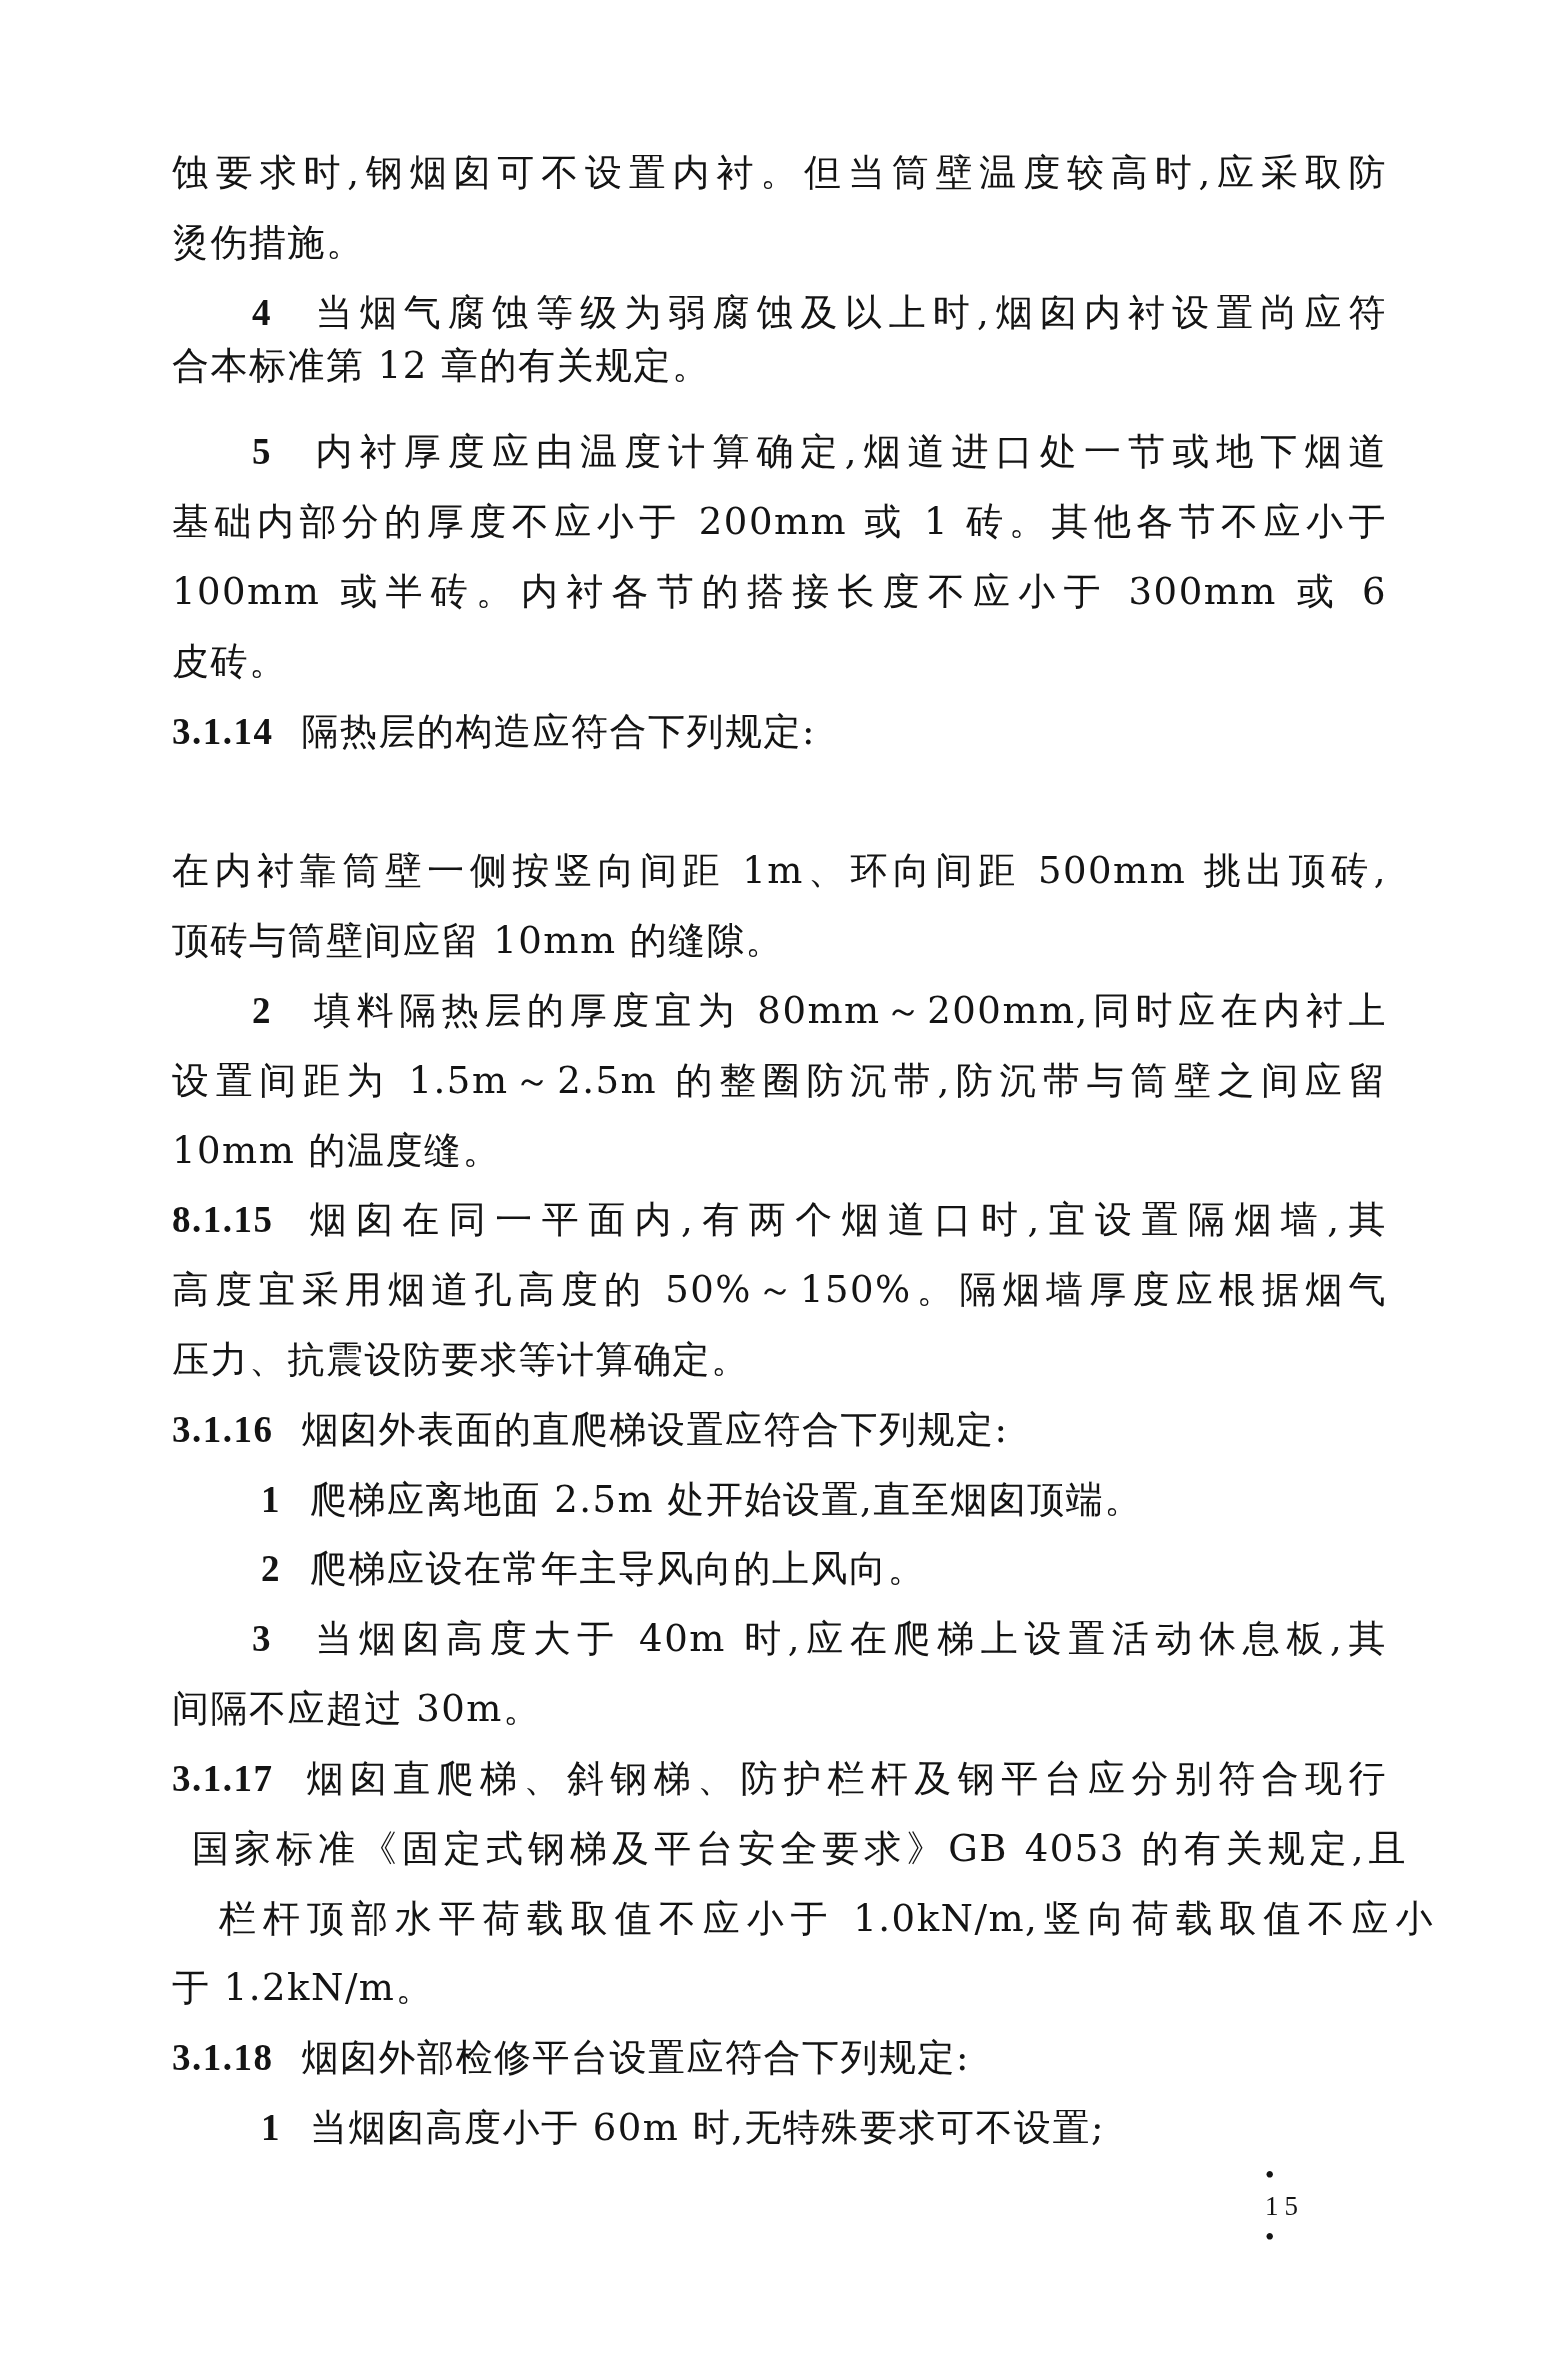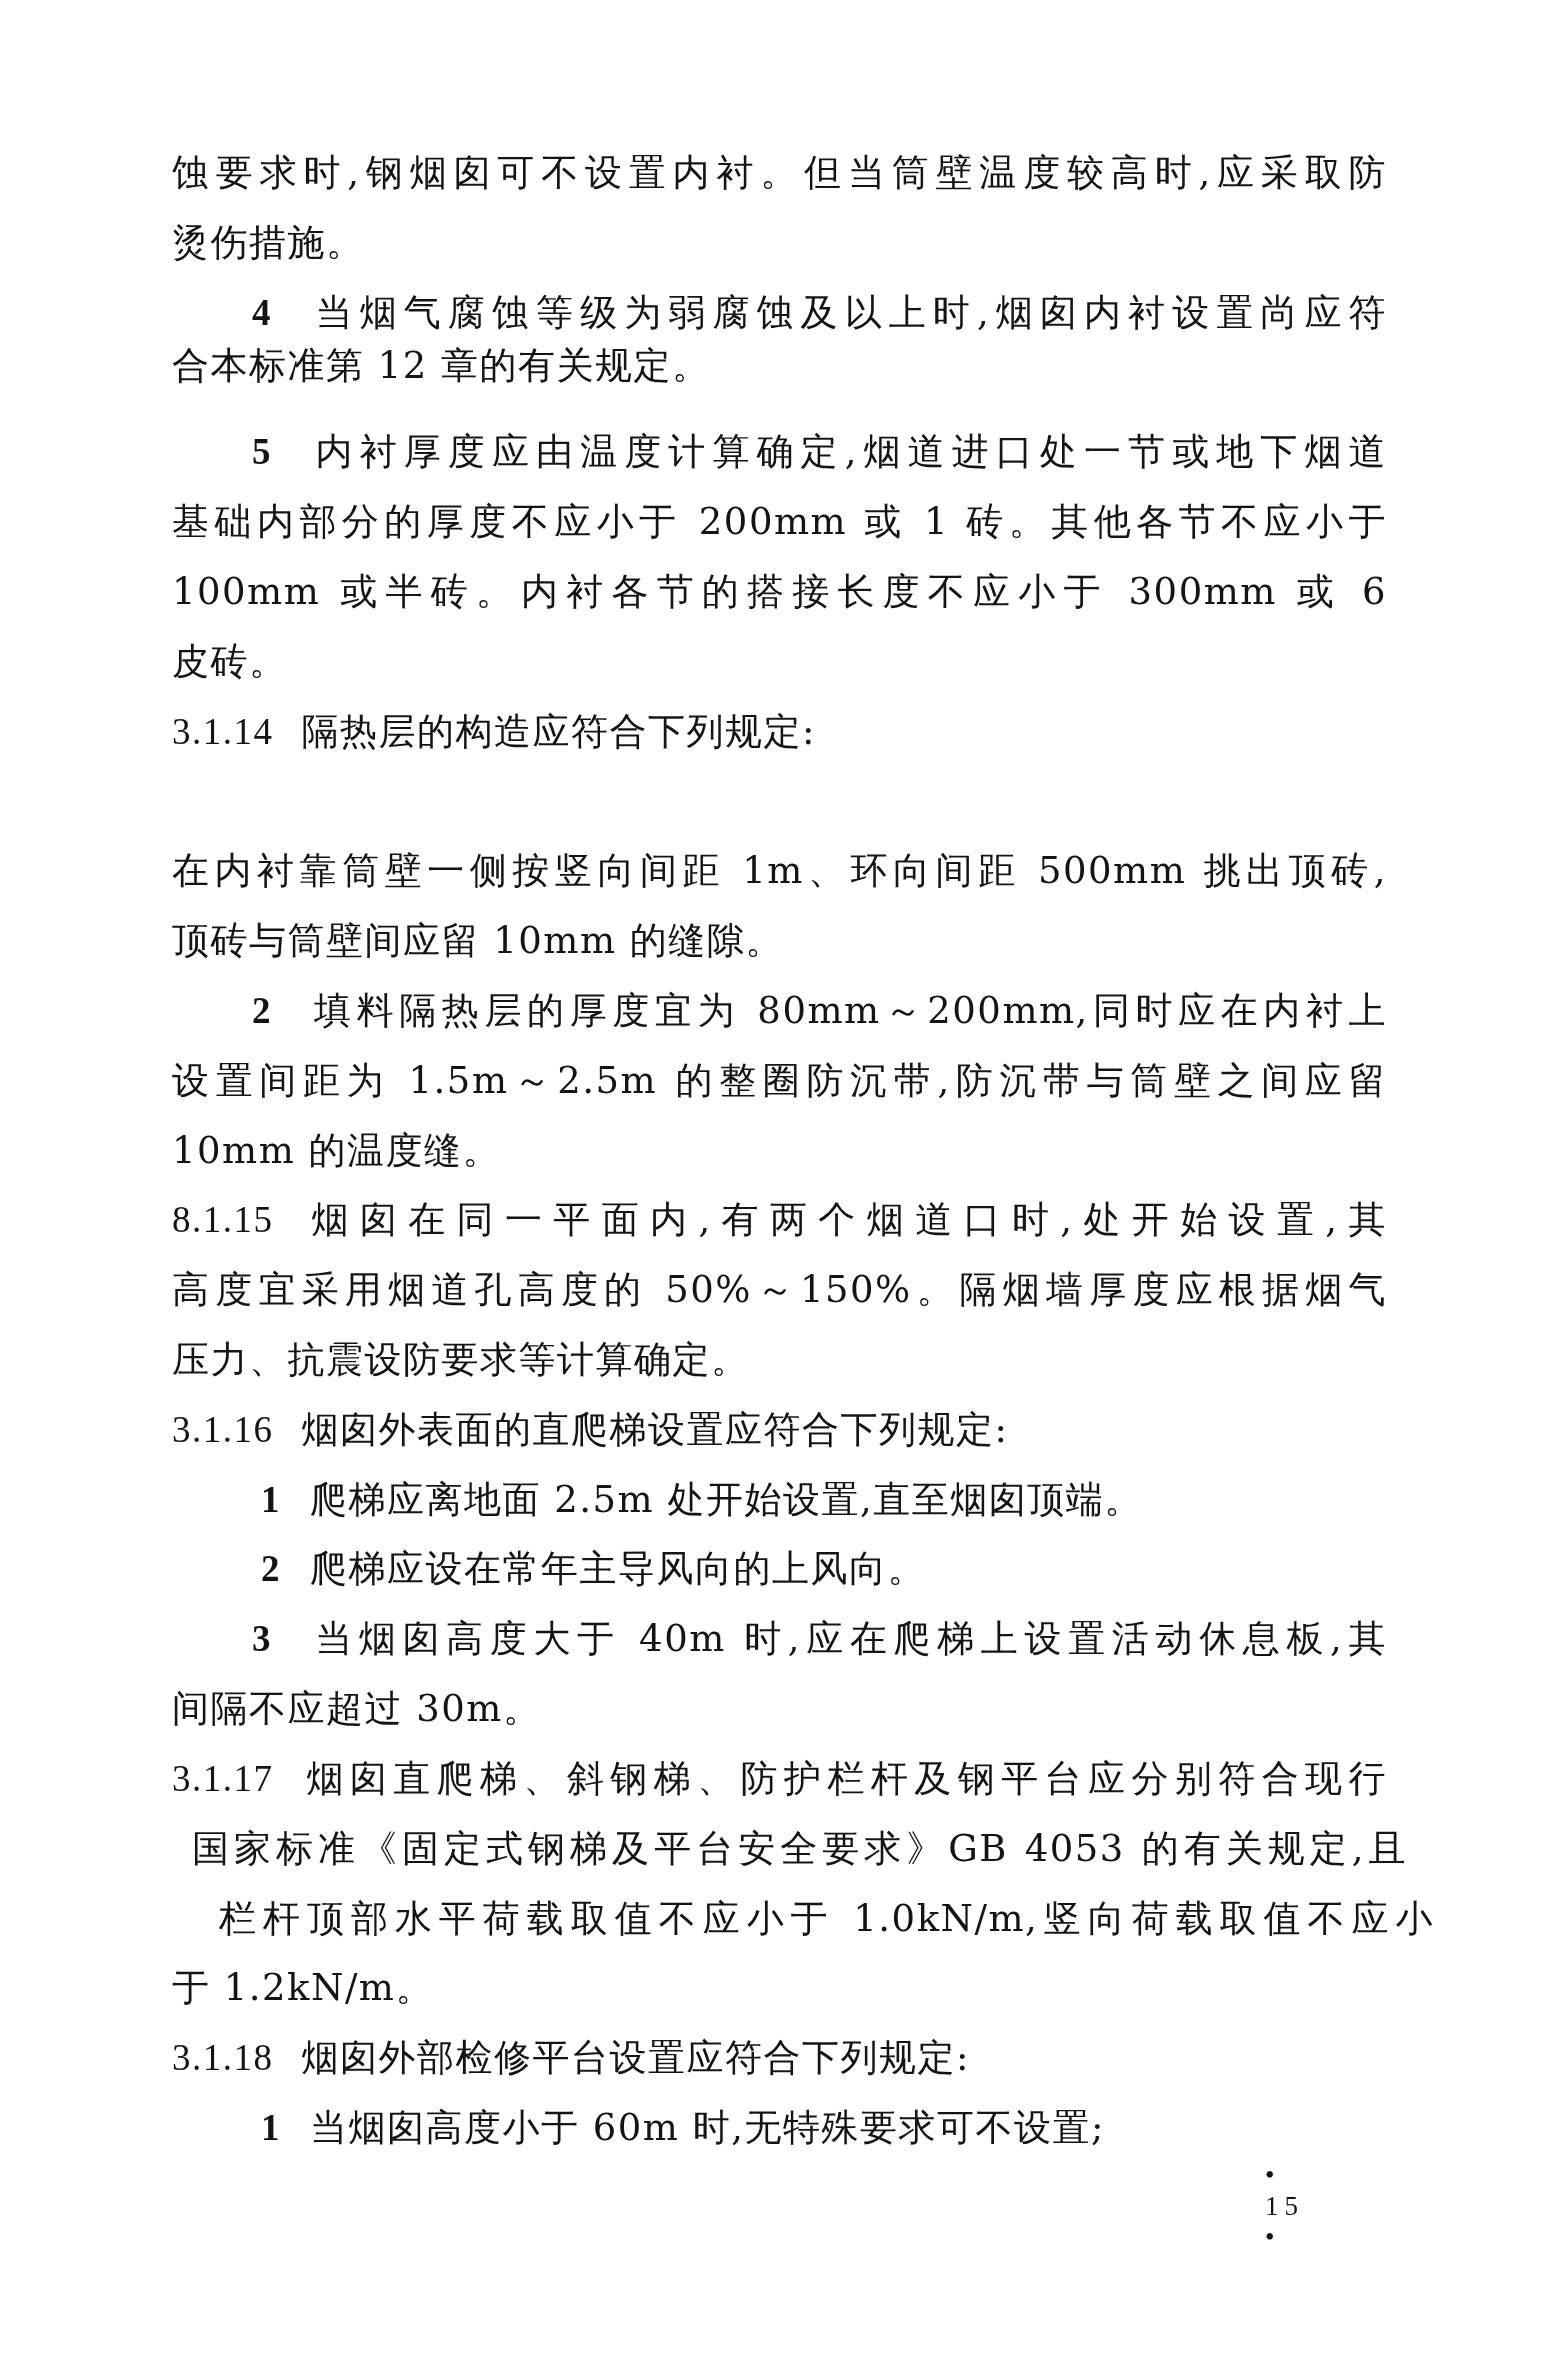--- a/index.html
+++ b/index.html
@@ -8,21 +8,21 @@
     font-family: "DejaVu Serif", "Liberation Serif", serif;
     color: #141414;
   }
   .page { position: absolute; left: 0; top: 0; width: 1252px; height: 2371px; }
   .line {
     position: absolute; left: 172px; width: 1215px;
     font-size: 37px; line-height: 52px; white-space: nowrap;
     letter-spacing: 1.5px;
   }
   .line.just { text-align-last: justify; text-align: justify; }
-  .clause-no { font-weight: normal; font-family: "Liberation Serif", "DejaVu Serif", serif; margin-right: 28px; }
+  .clause-no { font-weight: bold; font-family: "Liberation Serif", "DejaVu Serif", serif; margin-right: 28px; }
   .item-no { font-weight: bold; font-family: "Liberation Serif", "DejaVu Serif", serif; display: inline-block; width: 38px; margin-left: 80px; margin-right: 20px; text-align: center;}
   .page-number {
     position: absolute; left: 1240px; top: 2160px; font-size: 27px;
     font-family: "Liberation Serif", "DejaVu Serif", serif; letter-spacing: 6px; margin-left: 25px;
   }
 </style>
 </head>
 <body>
 
 <div class="page">
@@ -39,21 +39,21 @@
   <div class="line" style="top: 636px;"><span>皮砖。</span></div>
 
   <div class="line" style="top: 706px;"><span class="clause-no">3.1.14</span><span>隔热层的构造应符合下列规定:</span></div>
   <div class="line just" style="top: 845px;"><span>在内衬靠筒壁一侧按竖向间距 1m、环向间距 500mm 挑出顶砖,</span></div>
   <div class="line" style="top: 915px;"><span>顶砖与筒壁间应留 10mm 的缝隙。</span></div>
 
   <div class="line just" style="top: 985px;"><span class="item-no">2</span><span>填料隔热层的厚度宜为 80mm～200mm,同时应在内衬上</span></div>
   <div class="line just" style="top: 1055px;"><span>设置间距为 1.5m～2.5m 的整圈防沉带,防沉带与筒壁之间应留</span></div>
   <div class="line" style="top: 1125px;"><span>10mm 的温度缝。</span></div>
 
-  <div class="line just" style="top: 1194px;"><span class="clause-no">8.1.15</span><span>烟囱在同一平面内,有两个烟道口时,处开始设置,其</span></div>
+  <div class="line just" style="top: 1194px;"><span class="clause-no">8.1.15</span><span>烟囱在同一平面内,有两个烟道口时,宜设置隔烟墙,其</span></div>
   <div class="line just" style="top: 1264px;"><span>高度宜采用烟道孔高度的 50%～150%。隔烟墙厚度应根据烟气</span></div>
   <div class="line" style="top: 1334px;"><span>压力、抗震设防要求等计算确定。</span></div>
 
   <div class="line" style="top: 1404px;"><span class="clause-no">3.1.16</span><span>烟囱外表面的直爬梯设置应符合下列规定:</span></div>
   <div class="line" style="top: 1474px;"><span class="item-no">1</span><span>爬梯应离地面 2.5m 处开始设置,直至烟囱顶端。</span></div>
   <div class="line" style="top: 1543px;"><span class="item-no">2</span><span>爬梯应设在常年主导风向的上风向。</span></div>
   <div class="line just" style="top: 1613px;"><span class="item-no">3</span><span>当烟囱高度大于 40m 时,应在爬梯上设置活动休息板,其</span></div>
   <div class="line" style="top: 1683px;"><span>间隔不应超过 30m。</span></div>
 
   <div class="line just" style="top: 1753px;"><span class="clause-no">3.1.17</span><span>烟囱直爬梯、斜钢梯、防护栏杆及钢平台应分别符合现行</span></div>

